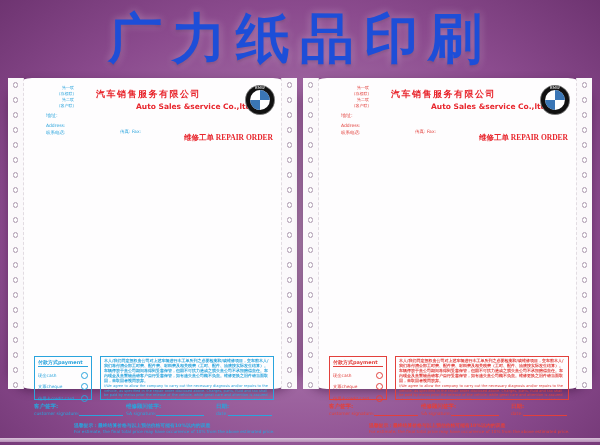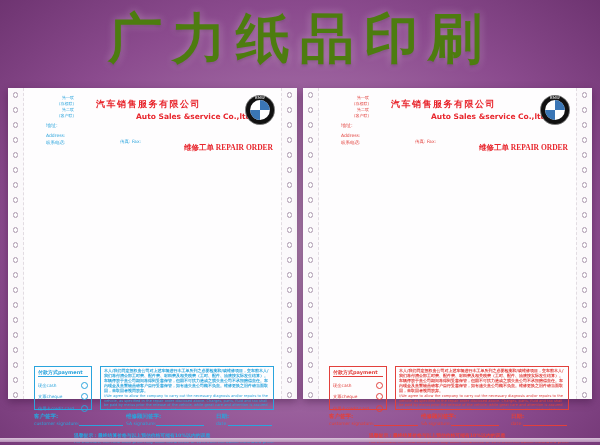--- a/index.html
+++ b/index.html
@@ -4,27 +4,27 @@
 <style>
   html,body{margin:0;padding:0;}
   body{
     width:600px;height:445px;position:relative;overflow:hidden;
     font-family:"DejaVu Sans","Liberation Sans",sans-serif;
     background:radial-gradient(ellipse at 50% 55%, #b286b3 0%, #a169a3 38%, #8b4b8e 68%, #6e3471 100%);
   }
   .banner-title{
     position:absolute;top:2px;left:0;right:0;height:74px;
     display:flex;align-items:center;justify-content:center;
-    color:#4d7c0f;font-size:54px;font-weight:bold;letter-spacing:10px;
+    color:#1d4ed8;font-size:54px;font-weight:bold;letter-spacing:10px;
     text-shadow:0 0 8px rgba(255,235,250,.35), 0 2px 3px rgba(70,25,70,.35);
     white-space:nowrap;
   }
   .form{
-    position:absolute;top:88px;width:289px;height:311px;
-    background:#fefdfe;box-shadow:0 3px 8px rgba(55,15,55,.45);
+    position:absolute;top:78px;width:289px;height:311px;
+    background:#fefdfe;box-shadow:0 3px 8px rgba(55,15,55,.45);border-radius:24px;
   }
   .form.blue{left:8px;--ink:#2aa4dd;}
   .form.red{left:303px;--ink:#e2403c;}
   .strip{
     position:absolute;top:0;bottom:0;width:15px;background-color:#fbf9fb;
     background-image:radial-gradient(circle at 7.5px 7px,#fdfdfd 0 1.5px,#c6b9c8 1.6px 2.7px,rgba(0,0,0,0) 2.8px);
     background-size:15px 15px;background-repeat:repeat-y;
   }
   .strip.left{left:0;border-right:1px dashed #e2dce2;}
   .strip.right{right:0;border-left:1px dashed #e2dce2;}

